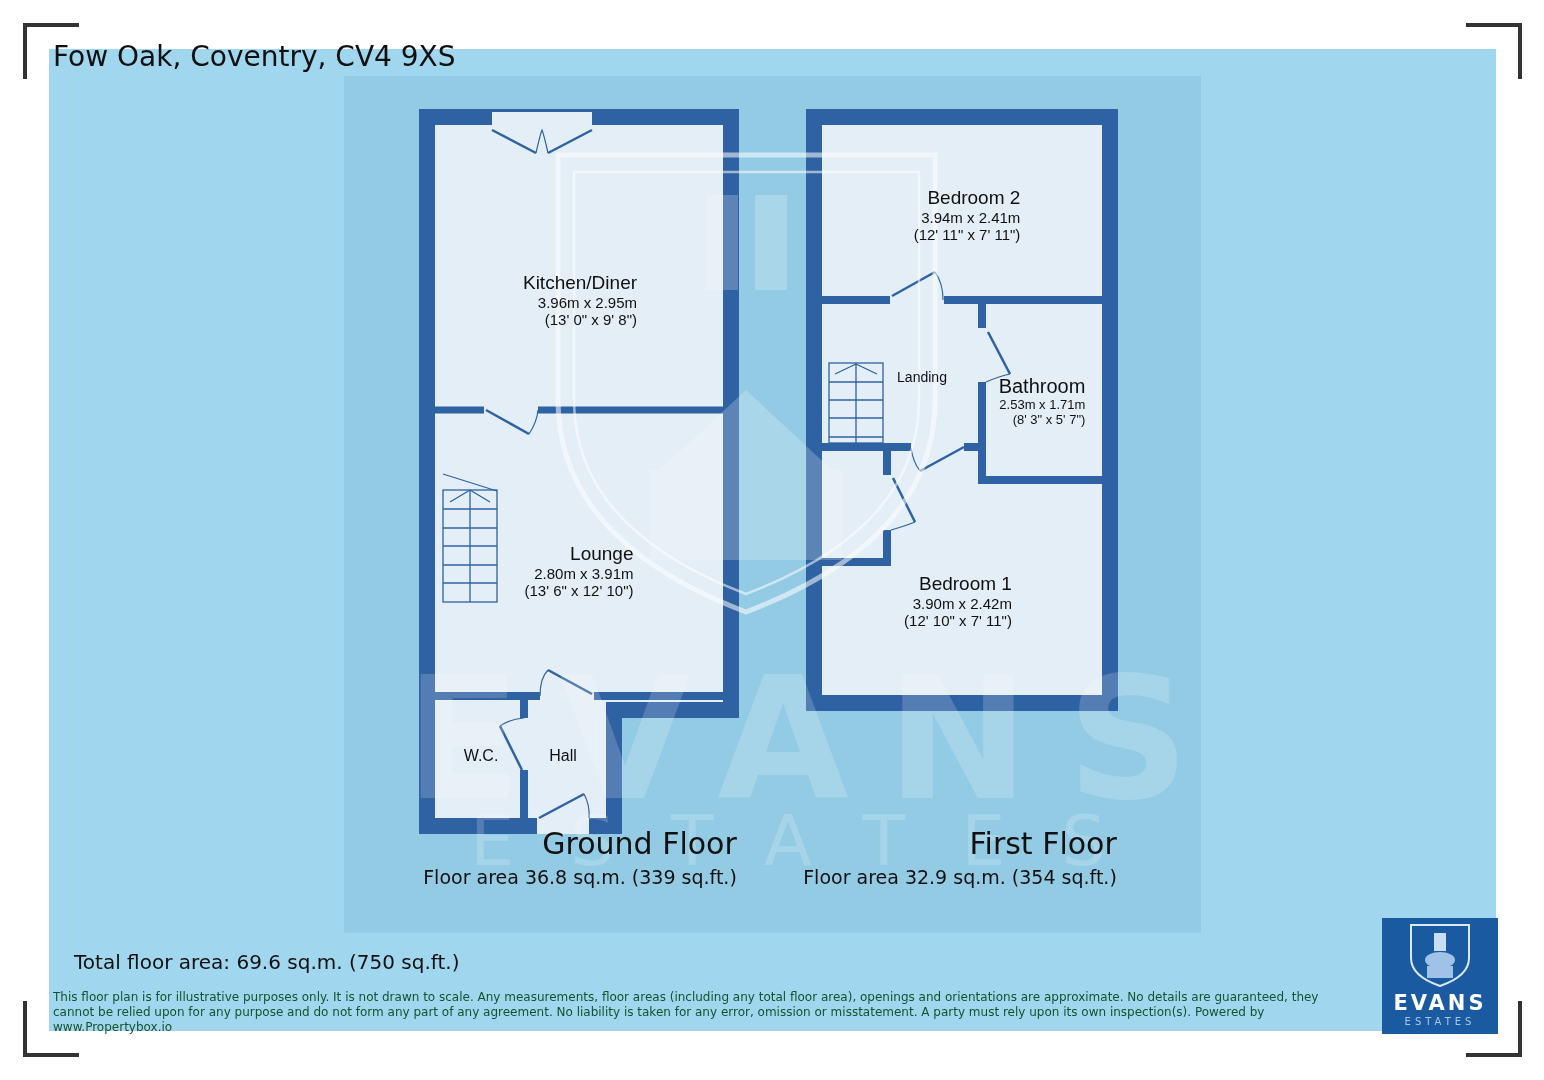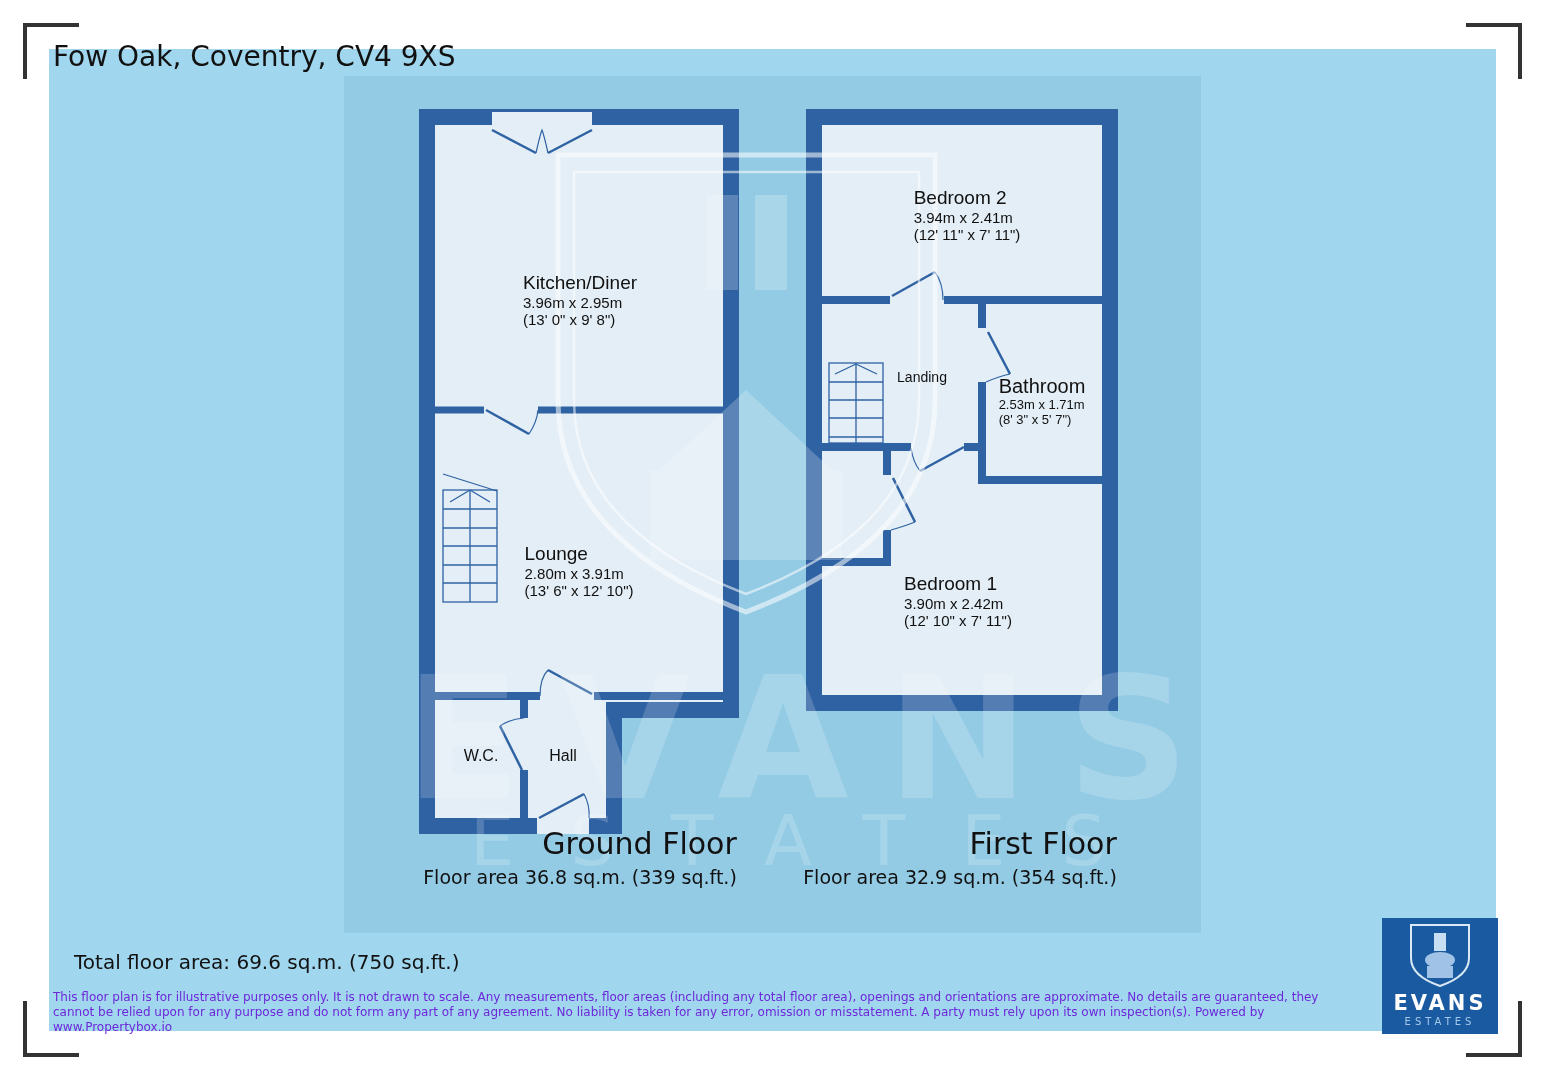--- a/index.html
+++ b/index.html
@@ -6,30 +6,30 @@
   body { width:1544px; height:1080px; background:#ffffff; position:relative; overflow:hidden; font-family:"DejaVu Sans", sans-serif; }
   .outer-bg { position:absolute; left:49px; top:49px; width:1447px; height:982px; background:#a0d6ee; }
   .inner-bg { position:absolute; left:344px; top:76px; width:857px; height:857px; background:#93cbe5; }
   .corner { position:absolute; width:52px; height:52px; border-color:#333; border-style:solid; border-width:0; }
   .c-tl { left:23px; top:23px; border-top-width:4px; border-left-width:4px; }
   .c-tr { right:22px; top:23px; border-top-width:4px; border-right-width:4px; }
   .c-bl { left:23px; bottom:23px; border-bottom-width:4px; border-left-width:4px; }
   .c-br { right:22px; bottom:23px; border-bottom-width:4px; border-right-width:4px; }
   .title { position:absolute; left:53px; top:40px; font-size:28px; color:#111; white-space:nowrap; }
   .plan-svg { position:absolute; left:0; top:0; }
-  .room-label { position:absolute; text-align:left; color:#111; font-family:"Liberation Sans", sans-serif; transform:translateX(-50%); white-space:nowrap; line-height:1.15; }
+  .room-label { position:absolute; text-align:right; color:#111; font-family:"Liberation Sans", sans-serif; transform:translateX(-50%); white-space:nowrap; line-height:1.15; }
   .room-name { font-size:19px; }
   .room-dim { font-size:15px; }
   .room-small .room-name { font-size:20px; }
   .room-small .room-dim { font-size:13px; }
   .floor-caption { position:absolute; text-align:right; transform:translateX(-50%); white-space:nowrap; color:#111; }
   .floor-name { font-size:30px; line-height:1.2; }
   .floor-area { font-size:19px; margin-top:4px; }
   .total { position:absolute; left:53px; top:950px; font-size:20px; color:#111; white-space:nowrap;margin-left:21px; }
-  .disclaimer { position:absolute; left:53px; top:990px; width:1290px; font-size:12px; line-height:15px; color:#6d28d9; }
+  .disclaimer { position:absolute; left:53px; top:990px; width:1290px; font-size:12px; line-height:15px; color:#14532d; }
   .logo { position:absolute; left:1382px; top:918px; width:116px; height:116px; background:#1a5aa0; }
   .logo-evans { position:absolute; left:0; top:73px; width:116px; text-align:center; color:#fff; font-size:21px; font-weight:bold; letter-spacing:3px; }
   .logo-estates { position:absolute; left:0; top:98px; width:116px; text-align:center; color:#a6c8ea; font-size:10px; letter-spacing:4px; }
   .wm-text { position:absolute; color:rgba(255,255,255,0.18); font-weight:bold; white-space:nowrap; }
 </style>
 </head>
 <body>
 
 <div class="outer-bg"></div>
 <div class="inner-bg"></div>

